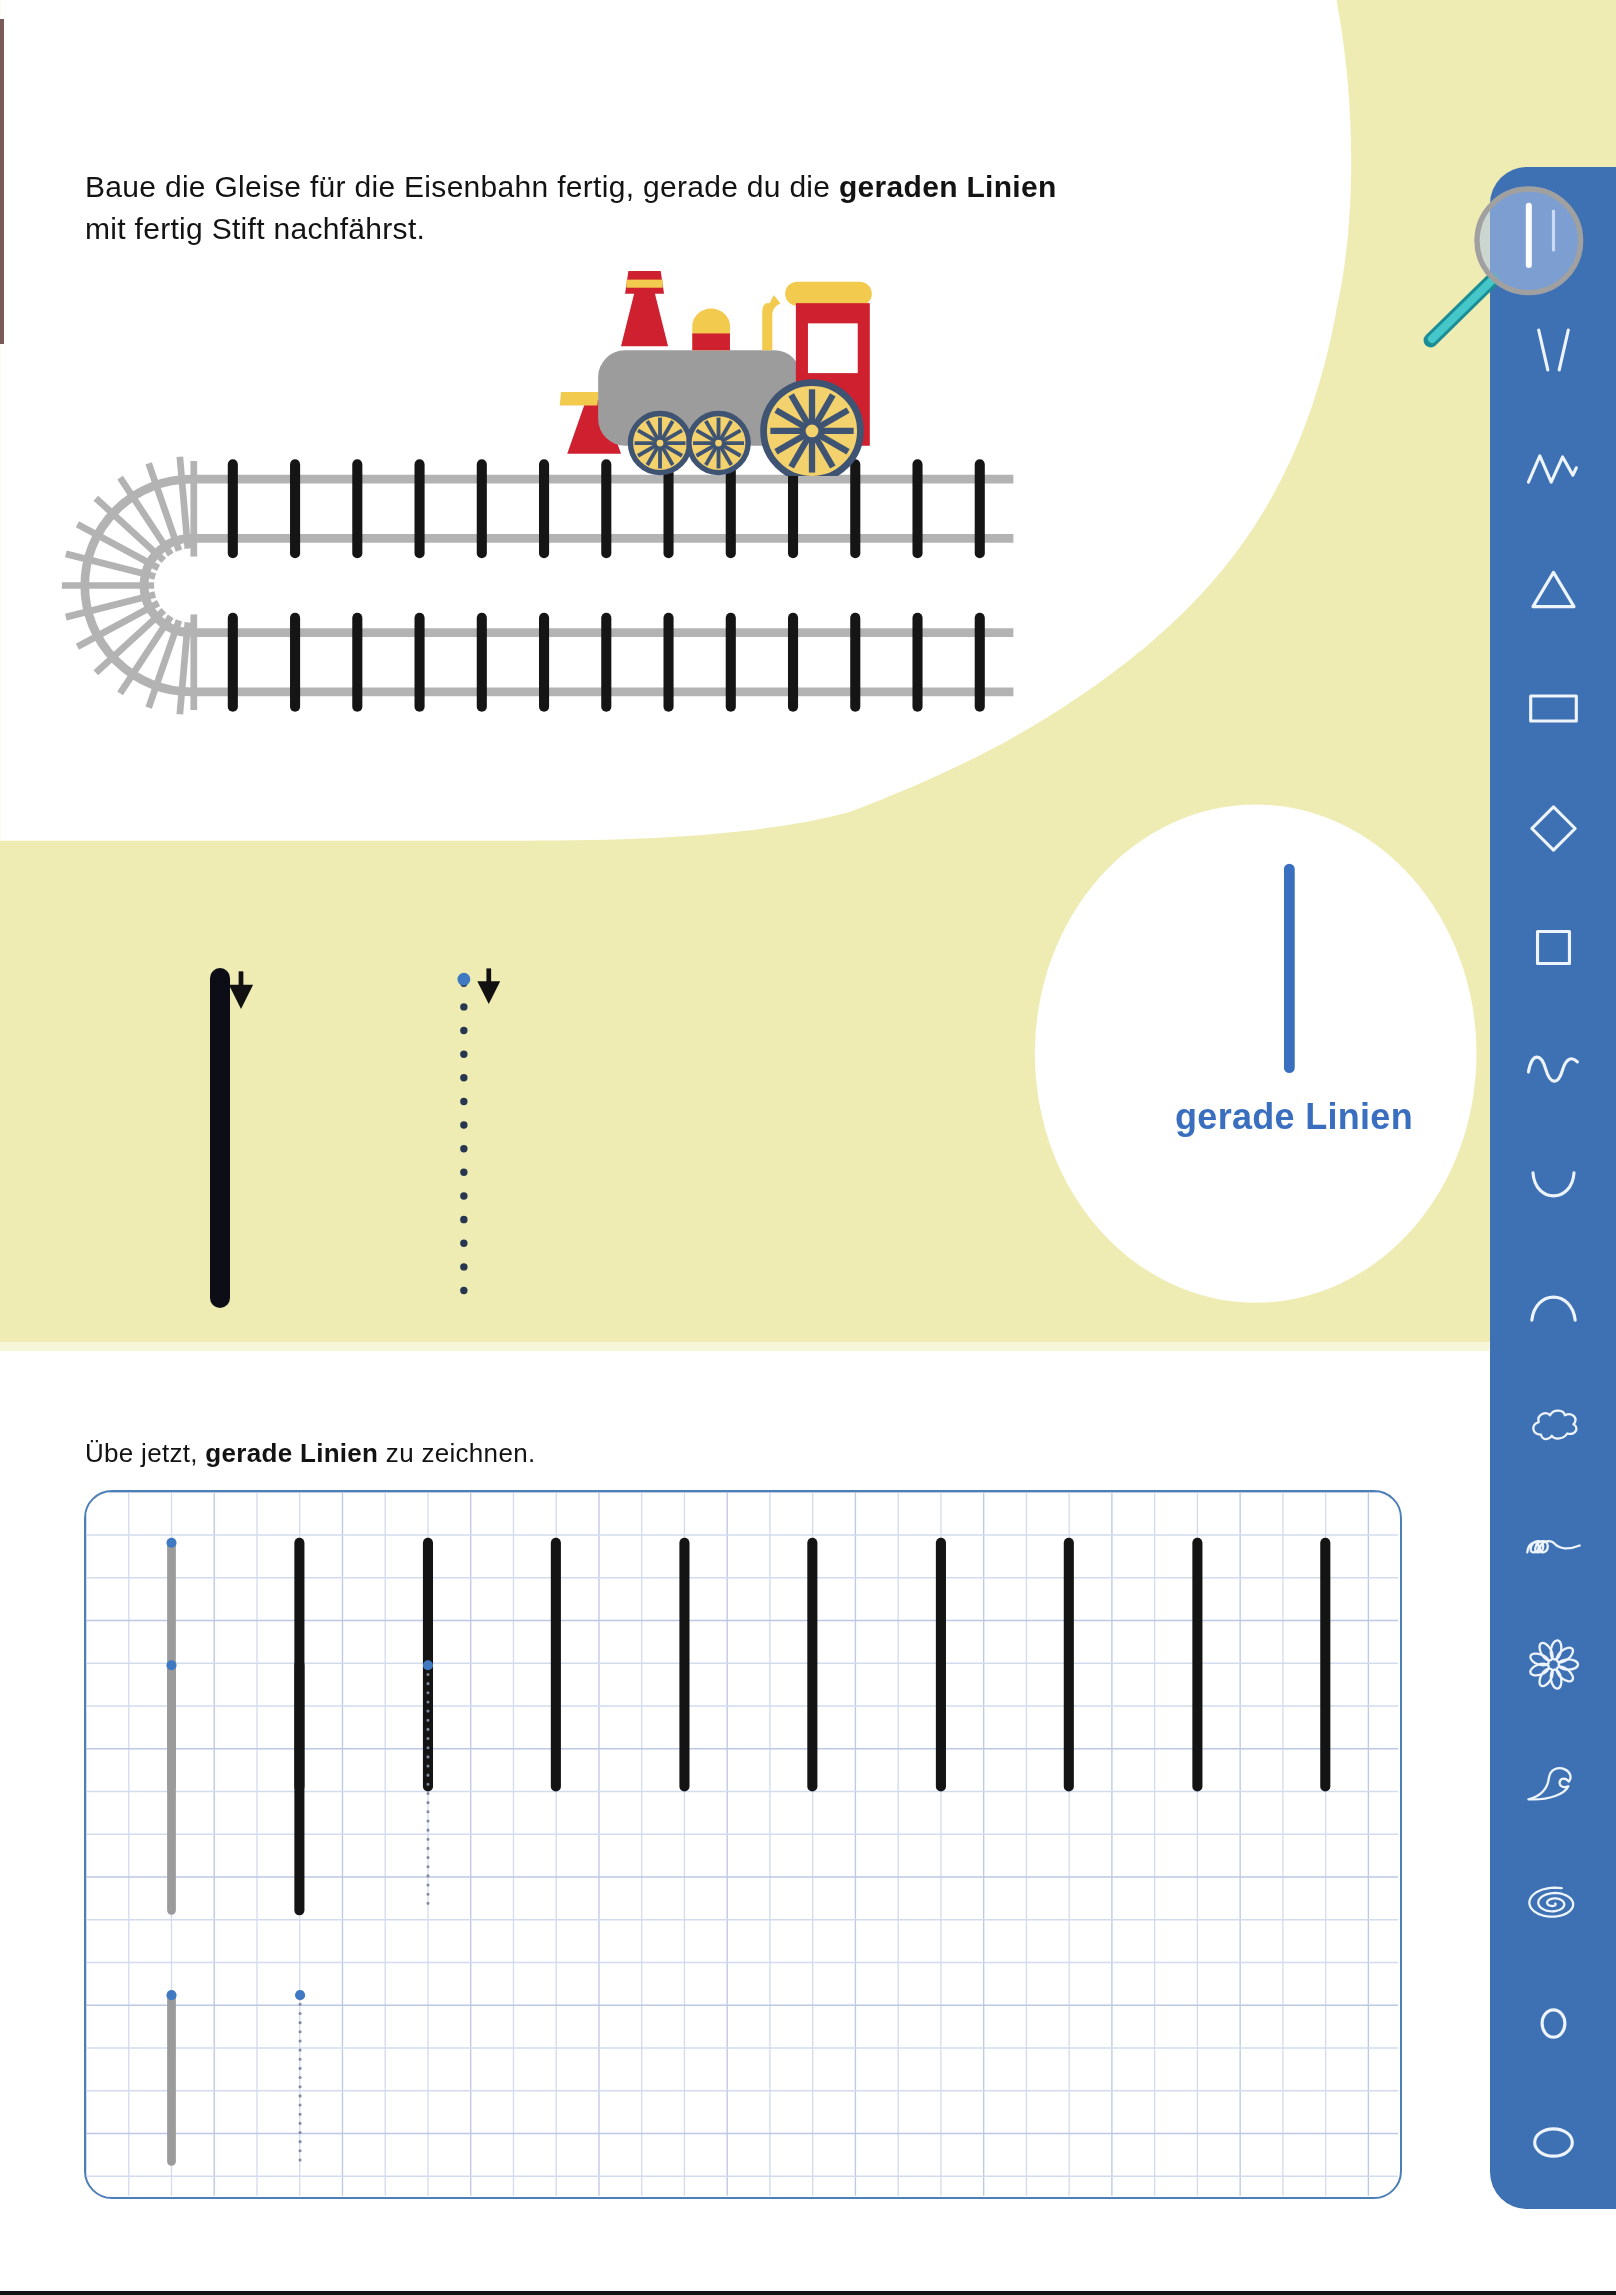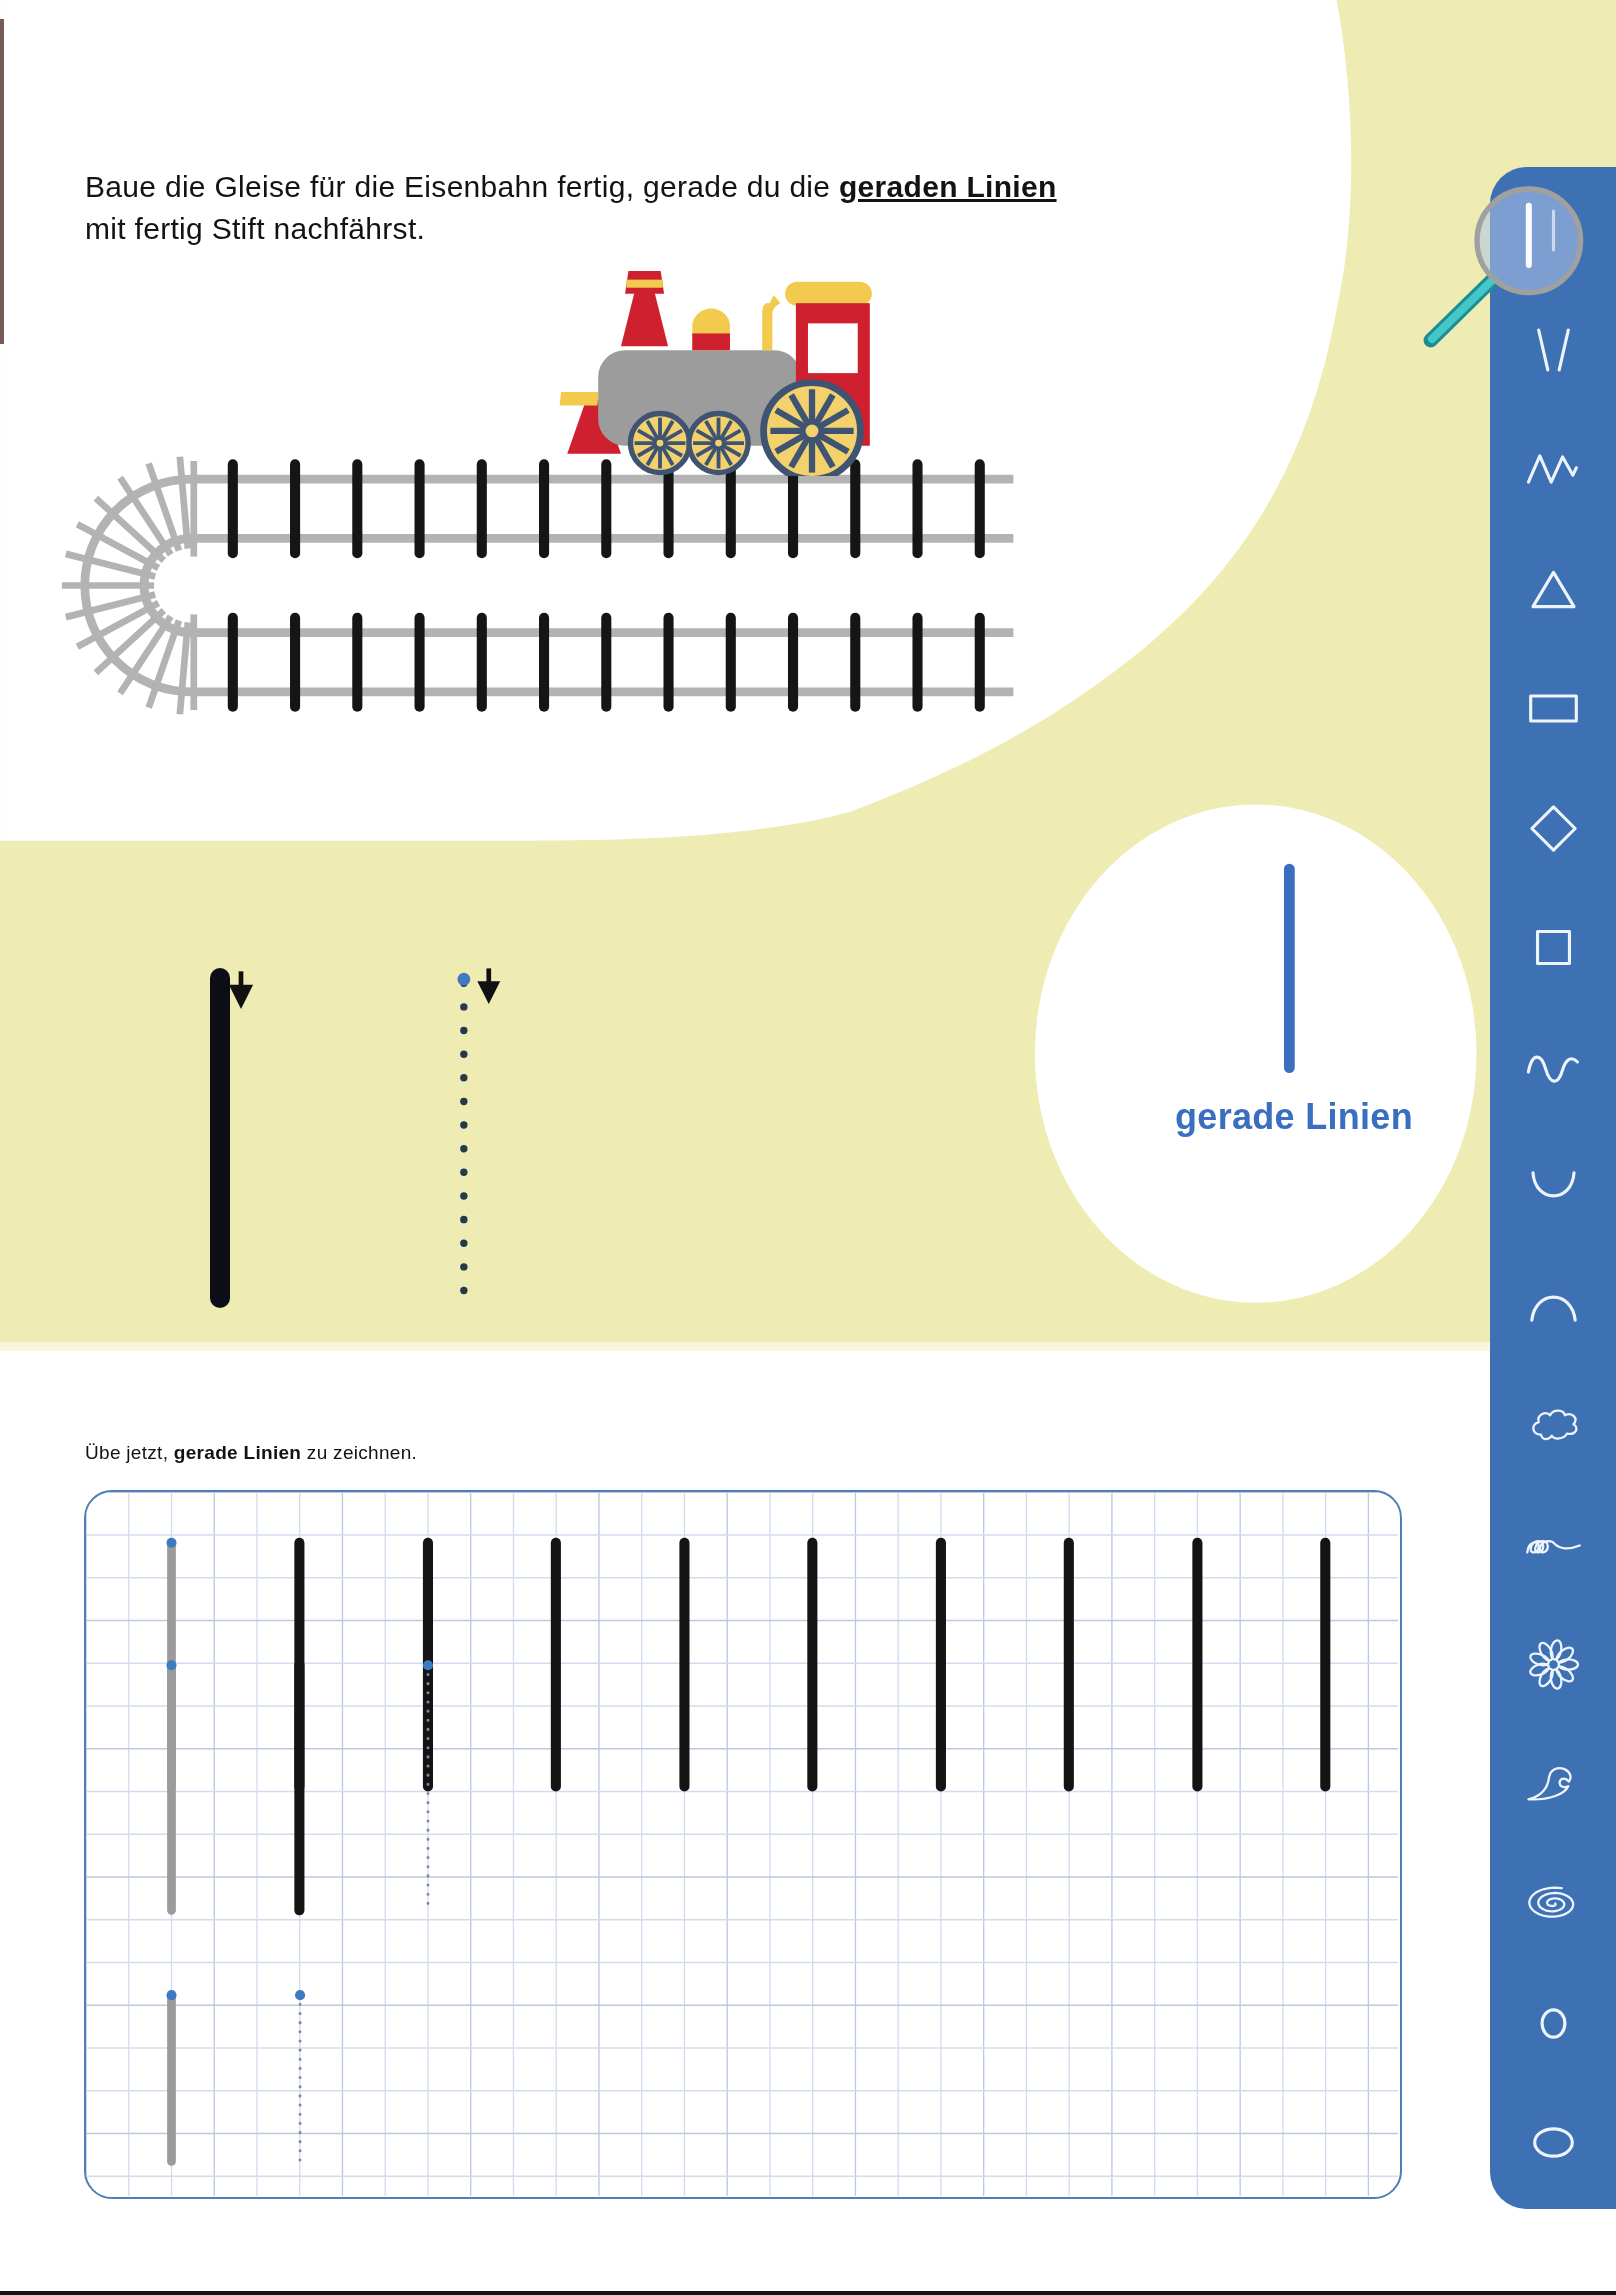--- a/index.html
+++ b/index.html
@@ -15,24 +15,24 @@
   #bg-svg{position:absolute;left:0;top:0;z-index:1;}
 
   .spine-strip{position:absolute;left:0;top:19px;width:4px;height:325px;background:#3d1412;opacity:.7;z-index:6;}
   .bottom-edge{position:absolute;left:0;top:2291px;width:1616px;height:4.7px;background:#141414;z-index:6;}
 
   
   .instruction{
     position:absolute;left:85px;top:166px;width:1010px;z-index:5;
     font-size:30px;line-height:42px;color:#131313;letter-spacing:0.3px;
   }
-  .instruction b{font-weight:700;text-decoration:underline;}
+  .instruction b{font-weight:700;}
   .practice-heading{
     position:absolute;left:85px;top:1433px;width:1010px;z-index:5;
-    font-size:19px;line-height:40px;color:#131313;letter-spacing:0.3px;
+    font-size:26px;line-height:40px;color:#131313;letter-spacing:0.3px;
   }
   .practice-heading b{font-weight:700;}
   .badge-label{
     position:absolute;left:1139px;top:1096px;width:310px;z-index:5;
     font-size:36px;font-weight:700;color:#3a6fc0;text-align:center;letter-spacing:0.3px;
   }
 
   
   .sidebar{
     position:absolute;left:1490px;top:167px;width:126px;height:2042px;z-index:2;

